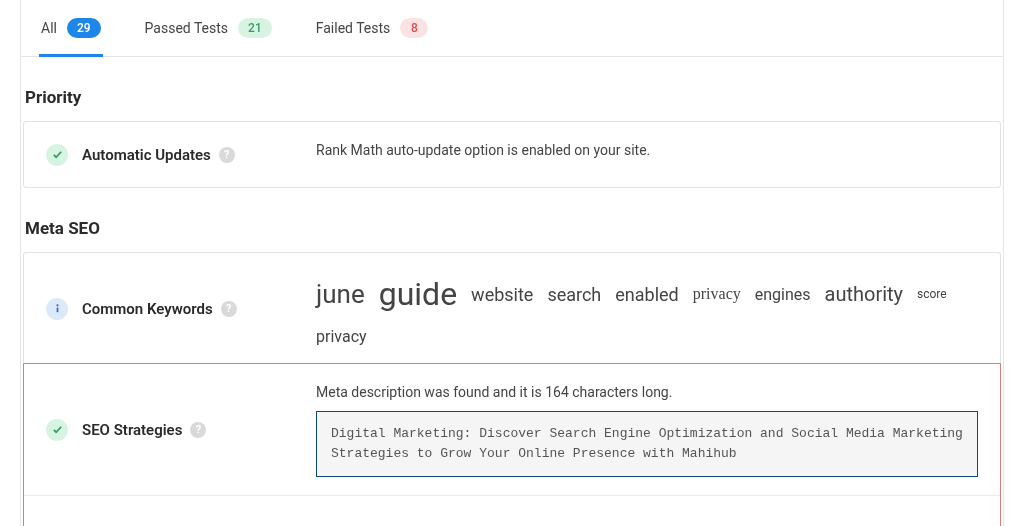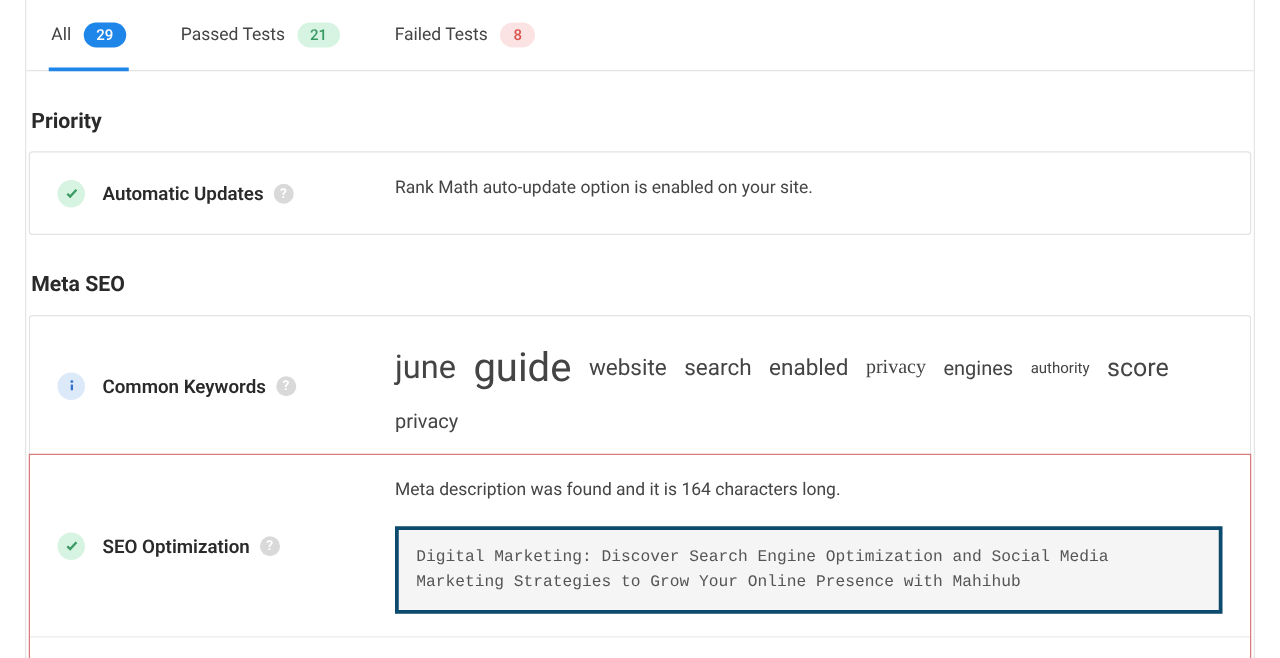--- a/index.html
+++ b/index.html
@@ -118,27 +118,27 @@
       gap: 14px;
       align-items: center;
       color: #444;
     }
     .keywords span {
       white-space: nowrap;
     }
 
     .codebox {
       background: #f5f5f5;
-      border: 3px solid #0c4a6e;
+      border: 1px solid #0c4a6e;
       padding: 12px 14px;
       font-family: "Courier New", Courier, monospace;
       font-size: 13px;
       color: #555;
       line-height: 1.55;
-      margin-top: 18px;
+      margin-top: 8px;
     }
   </style>
 </head>
 <body>
 
 <div class="container">
 
   <div class="tabs">
     <div class="tab active">
       <span>All</span>
@@ -193,38 +193,38 @@
         </div>
         <div class="row-right">
           <div class="keywords" id="keywords">
               <span style="font-size: 26px;">june</span>
               <span style="font-size: 32px;">guide</span>
               <span style="font-size: 18px;">website</span>
               <span style="font-size: 18px;">search</span>
               <span style="font-size: 18px;">enabled</span>
               <span style="font-size: 16px; font-family: Liberation Serif, serif;">privacy</span>
               <span style="font-size: 16px;">engines</span>
-              <span style="font-size: 12px;">authority</span>
-              <span style="font-size: 20px;">score</span>
+              <span style="font-size: 20px;">authority</span>
+              <span style="font-size: 12px;">score</span>
               <span style="font-size: 16px;">privacy</span>
             </div>
         </div>
       </div>
     </div>
 
     <div class="panel outlined-red" style="border-top-left-radius:0; border-top-right-radius:0; margin-top:-1px;">
       <div class="row">
         <div class="row-left">
           <span class="icon-wrap pass">
             <svg viewBox="0 0 24 24" fill="none" stroke="currentColor" stroke-width="4">
                 <polyline points="4 13 9 18 20 6"></polyline>
               </svg>
           </span>
           <div class="row-title">
-            <span>SEO Optimization</span>
+            <span>SEO Strategies</span>
             <span class="help">?</span>
           </div>
         </div>
         <div class="row-right">
           <p>Meta description was found and it is 164 characters long.</p>
           <div class="codebox">Digital Marketing: Discover Search Engine Optimization and Social Media Marketing Strategies to Grow Your Online Presence with Mahihub</div>
         </div>
       </div>
 
       <div class="row">

